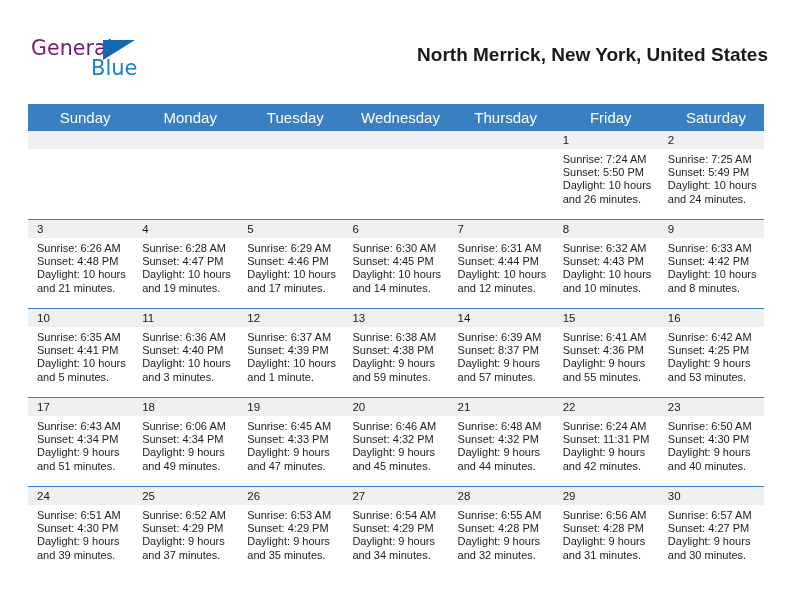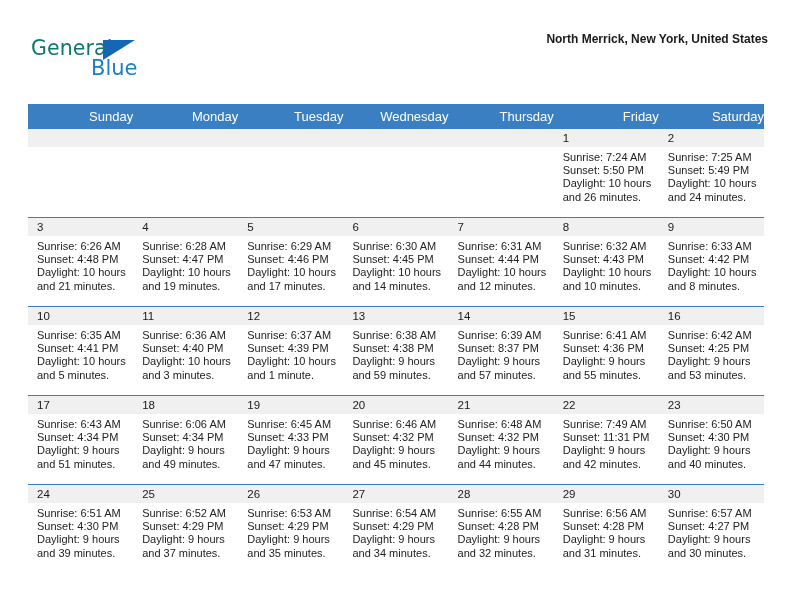--- a/index.html
+++ b/index.html
@@ -35,21 +35,21 @@
     top: 8px;
     width: 135px;
     height: 48px;
   }
   .logo-general {
     position: absolute;
     left: 0;
     top: 0;
     font-size: 20.5px;
     letter-spacing: 0.1px;
-    color: #0f766e;
+    color: #701a75;
     font-family: "DejaVu Sans", sans-serif;
     font-weight: 400;
     line-height: 24px;
   }
   .logo-triangle {
     position: absolute;
     left: 72px;
     top: 4px;
     width: 0;
     height: 0;
@@ -74,42 +74,42 @@
     text-align: right;
   }
   .month-title {
     font-size: 27px;
     font-weight: 400;
     color: #1a1a1a;
     line-height: 33px;
     letter-spacing: 0.2px;
   }
   .location-title {
-    margin-top: 2px;
-    font-size: 12px;
+    margin-top: 18px;
+    font-size: 19px;
     font-weight: 700;
     color: #1a1a1a;
     line-height: 18px;
   }
 
   
   .calendar {
     position: absolute;
     left: 28px;
     top: 104px;
     width: 736px;
     border-collapse: collapse;
     table-layout: fixed;
   }
   .calendar th {
     background: #3a7fc1;
     color: #ffffff;
-    font-size: 13px;
+    font-size: 15px;
     font-weight: 400;
-    text-align: right;
+    text-align: center;
     padding: 5px 0 5px 9px;
     height: 11px;
     border: none;
   }
   .calendar td {
     vertical-align: top;
     padding: 0;
     border: none;
     border-top: 1px solid #3a7fc1;
     height: 88px;
@@ -418,21 +418,21 @@
                 <div>Sunrise: 6:48 AM</div>
                 <div>Sunset: 4:32 PM</div>
                 <div class="daylight">Daylight: 9 hours and 44 minutes.</div>
               </div>
             </div>
           </td>
           <td>
             <div class="cell-inner">
               <div class="date-band">22</div>
               <div class="cell-body">
-                <div>Sunrise: 7:49 AM</div>
+                <div>Sunrise: 6:24 AM</div>
                 <div>Sunset: 11:31 PM</div>
                 <div class="daylight">Daylight: 9 hours and 42 minutes.</div>
               </div>
             </div>
           </td>
           <td>
             <div class="cell-inner">
               <div class="date-band">23</div>
               <div class="cell-body">
                 <div>Sunrise: 6:50 AM</div>

